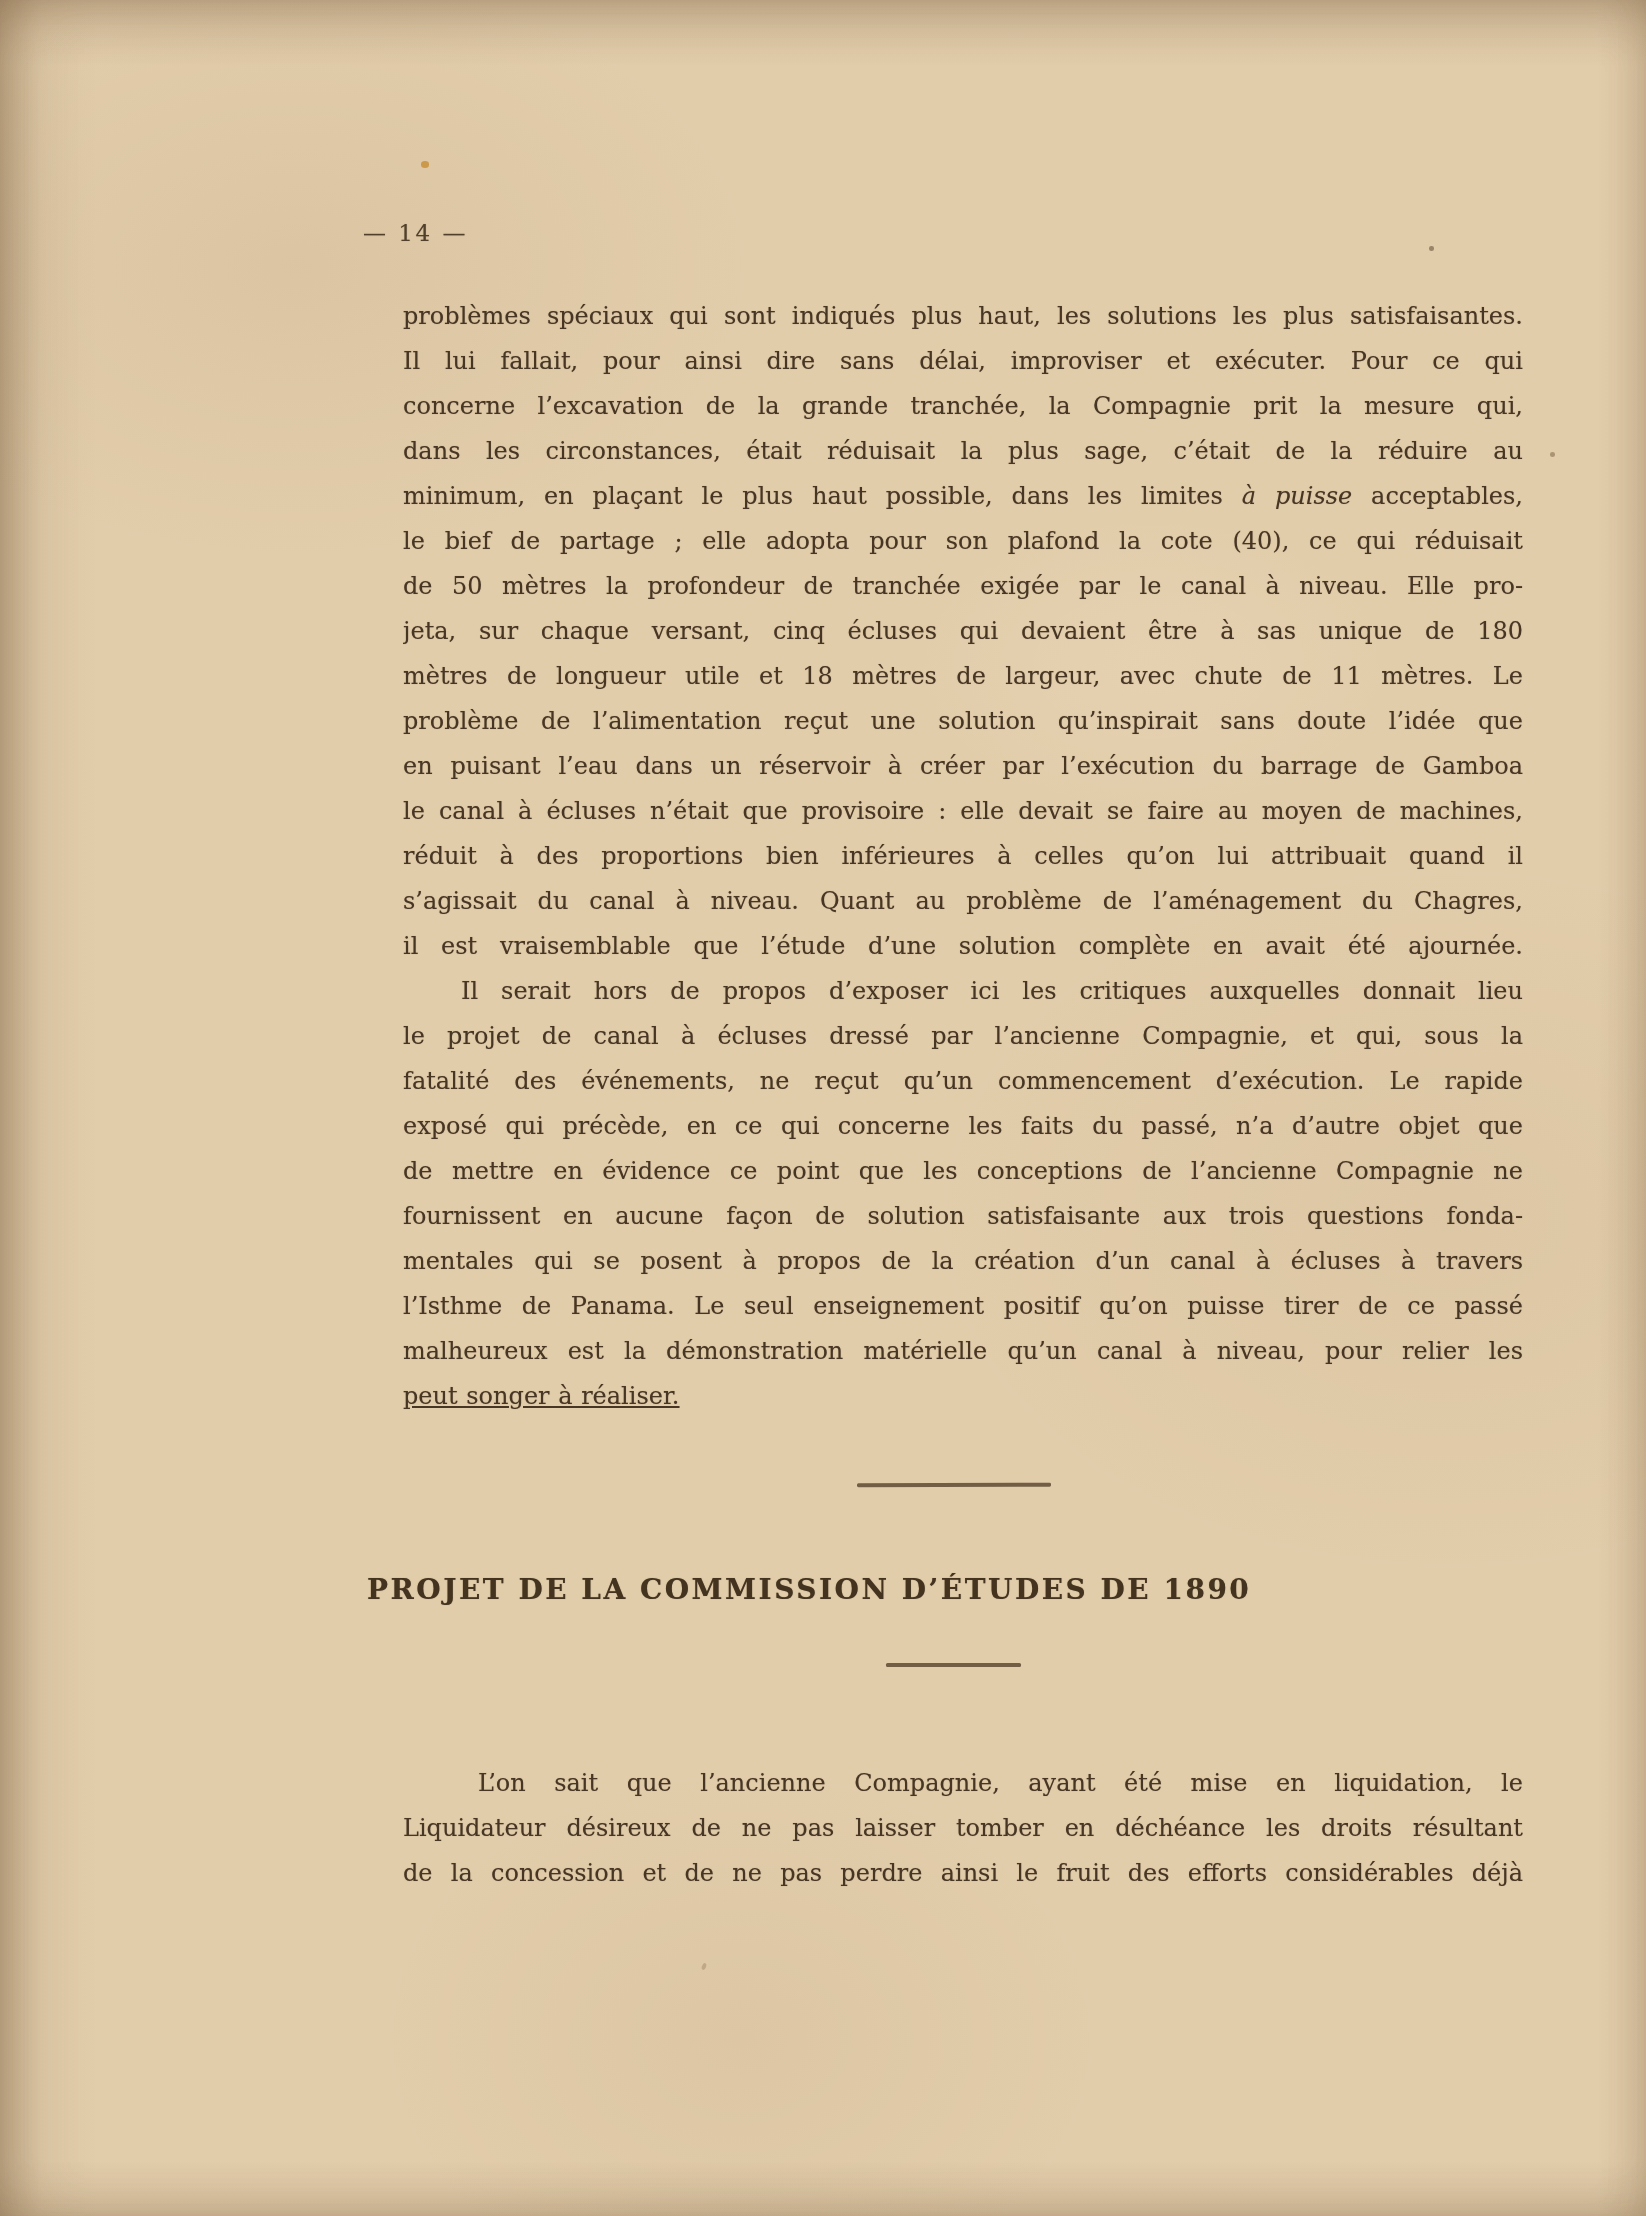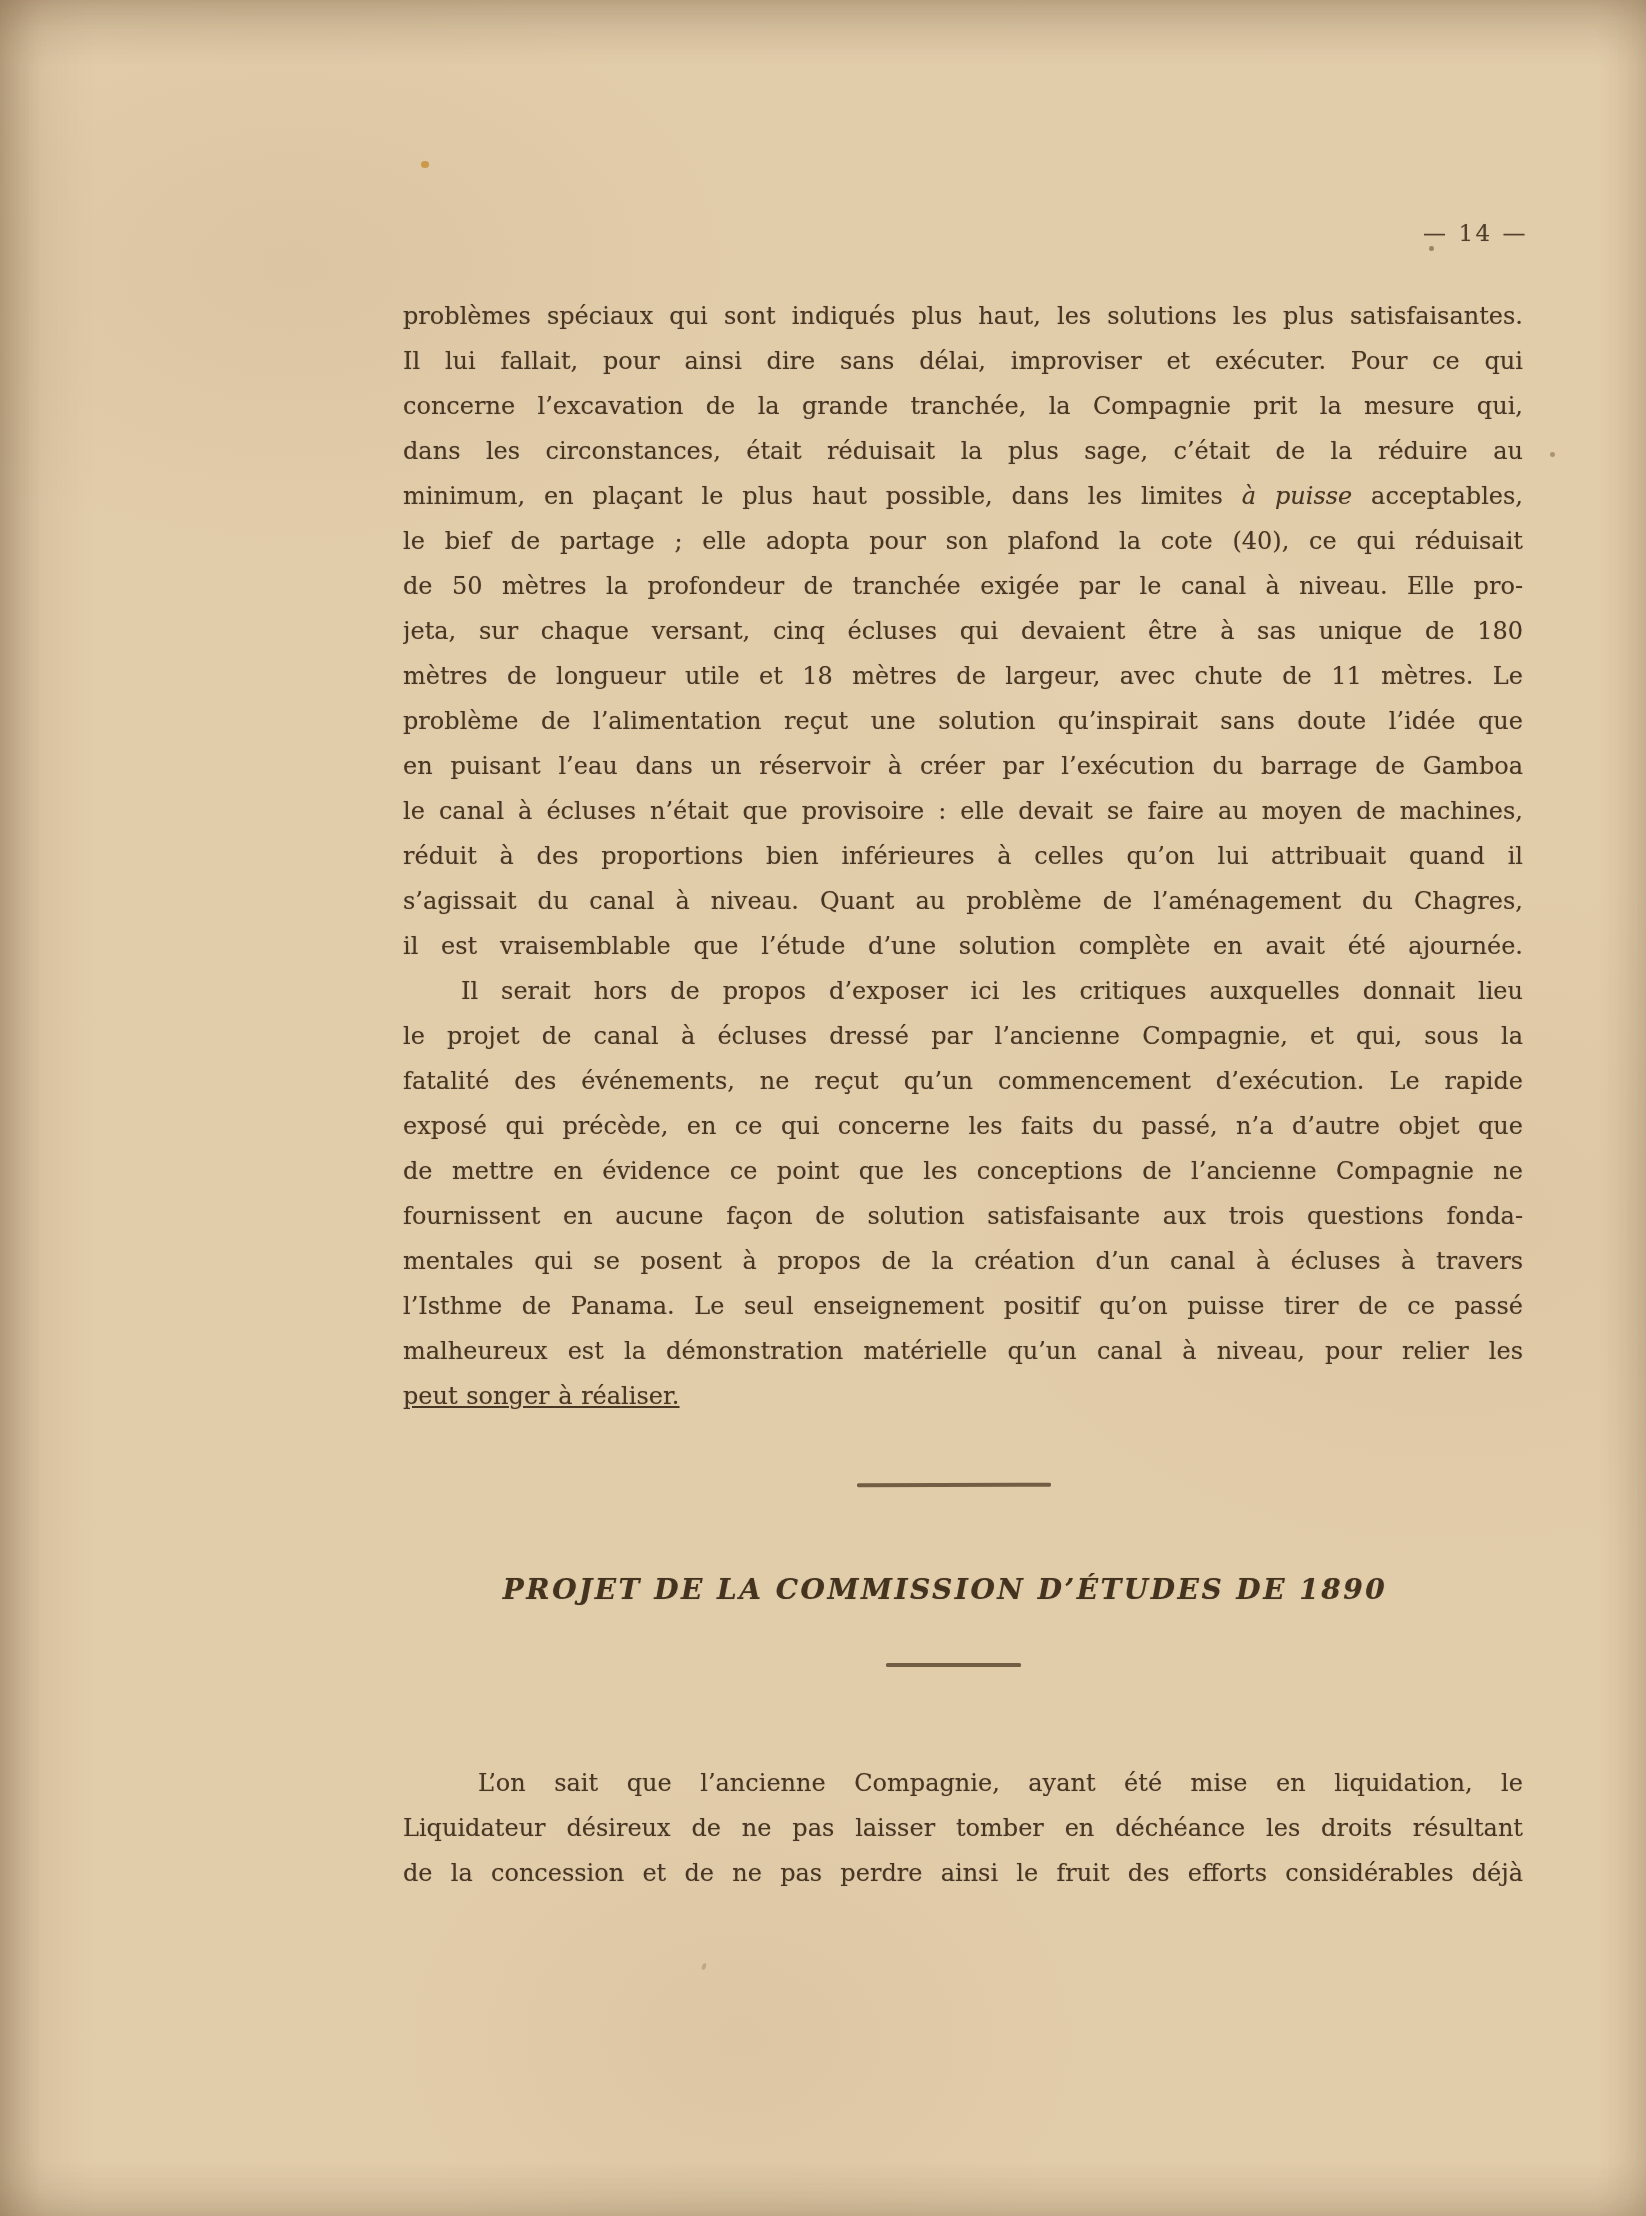--- a/index.html
+++ b/index.html
@@ -29,23 +29,23 @@
       inset -20px 0 60px -35px rgba(104,76,46,0.22),
       inset 0 -25px 70px -40px rgba(104,76,46,0.20);
     overflow: hidden;
     font-family: "DejaVu Serif", "Liberation Serif", serif;
     color: var(--ink);
   }
 
   .page-number {
     position: absolute;
     top: 220px;
-    left: 372px;
+    left: 363px;
     width: 1156px;
-    text-align: right;
+    text-align: left;
     font-size: 23px;
     letter-spacing: 2.5px;
     color: #51402c;
     text-shadow: 0 0 1px rgba(81,64,44,0.4);
   }
 
   .textblock {
     position: absolute;
     top: 294px;
     left: 367px;
@@ -84,27 +84,26 @@
     border-radius: 1.5px;
   }
   .rule-1 { top: 1483px; left: 857px; width: 194px; transform: rotate(-0.15deg); }
   .rule-2 { top: 1663px; left: 886px; width: 135px; }
 
   .heading {
     position: absolute;
     top: 1573px;
     left: 367px;
     width: 1156px;
-    text-align: center;
+    text-align: left;
     font-size: 28px;
     font-weight: 700;
     letter-spacing: 2.5px;
     color: #43331f;
     text-shadow: 0 0 1px rgba(67,51,31,0.45);
-    font-style: italic;
   }
 
   .speck { position: absolute; border-radius: 50%; }
   .speck-orange { top: 161px; left: 421px; width: 8px; height: 6.5px; background: #c98f3a; opacity: 0.85; }
   .speck-dot-1 { top: 246px; left: 1429px; width: 4.5px; height: 4.5px; background: #5e4a33; opacity: 0.55; }
   .speck-dot-2 { top: 452px; left: 1550px; width: 5px; height: 4.5px; background: #74593b; opacity: 0.5; }
   .speck-dot-3 { top: 1963px; left: 702px; width: 4px; height: 7px; background: #8a6f4e; opacity: 0.35; transform: rotate(20deg); }
 </style>
 </head>
 <body>

